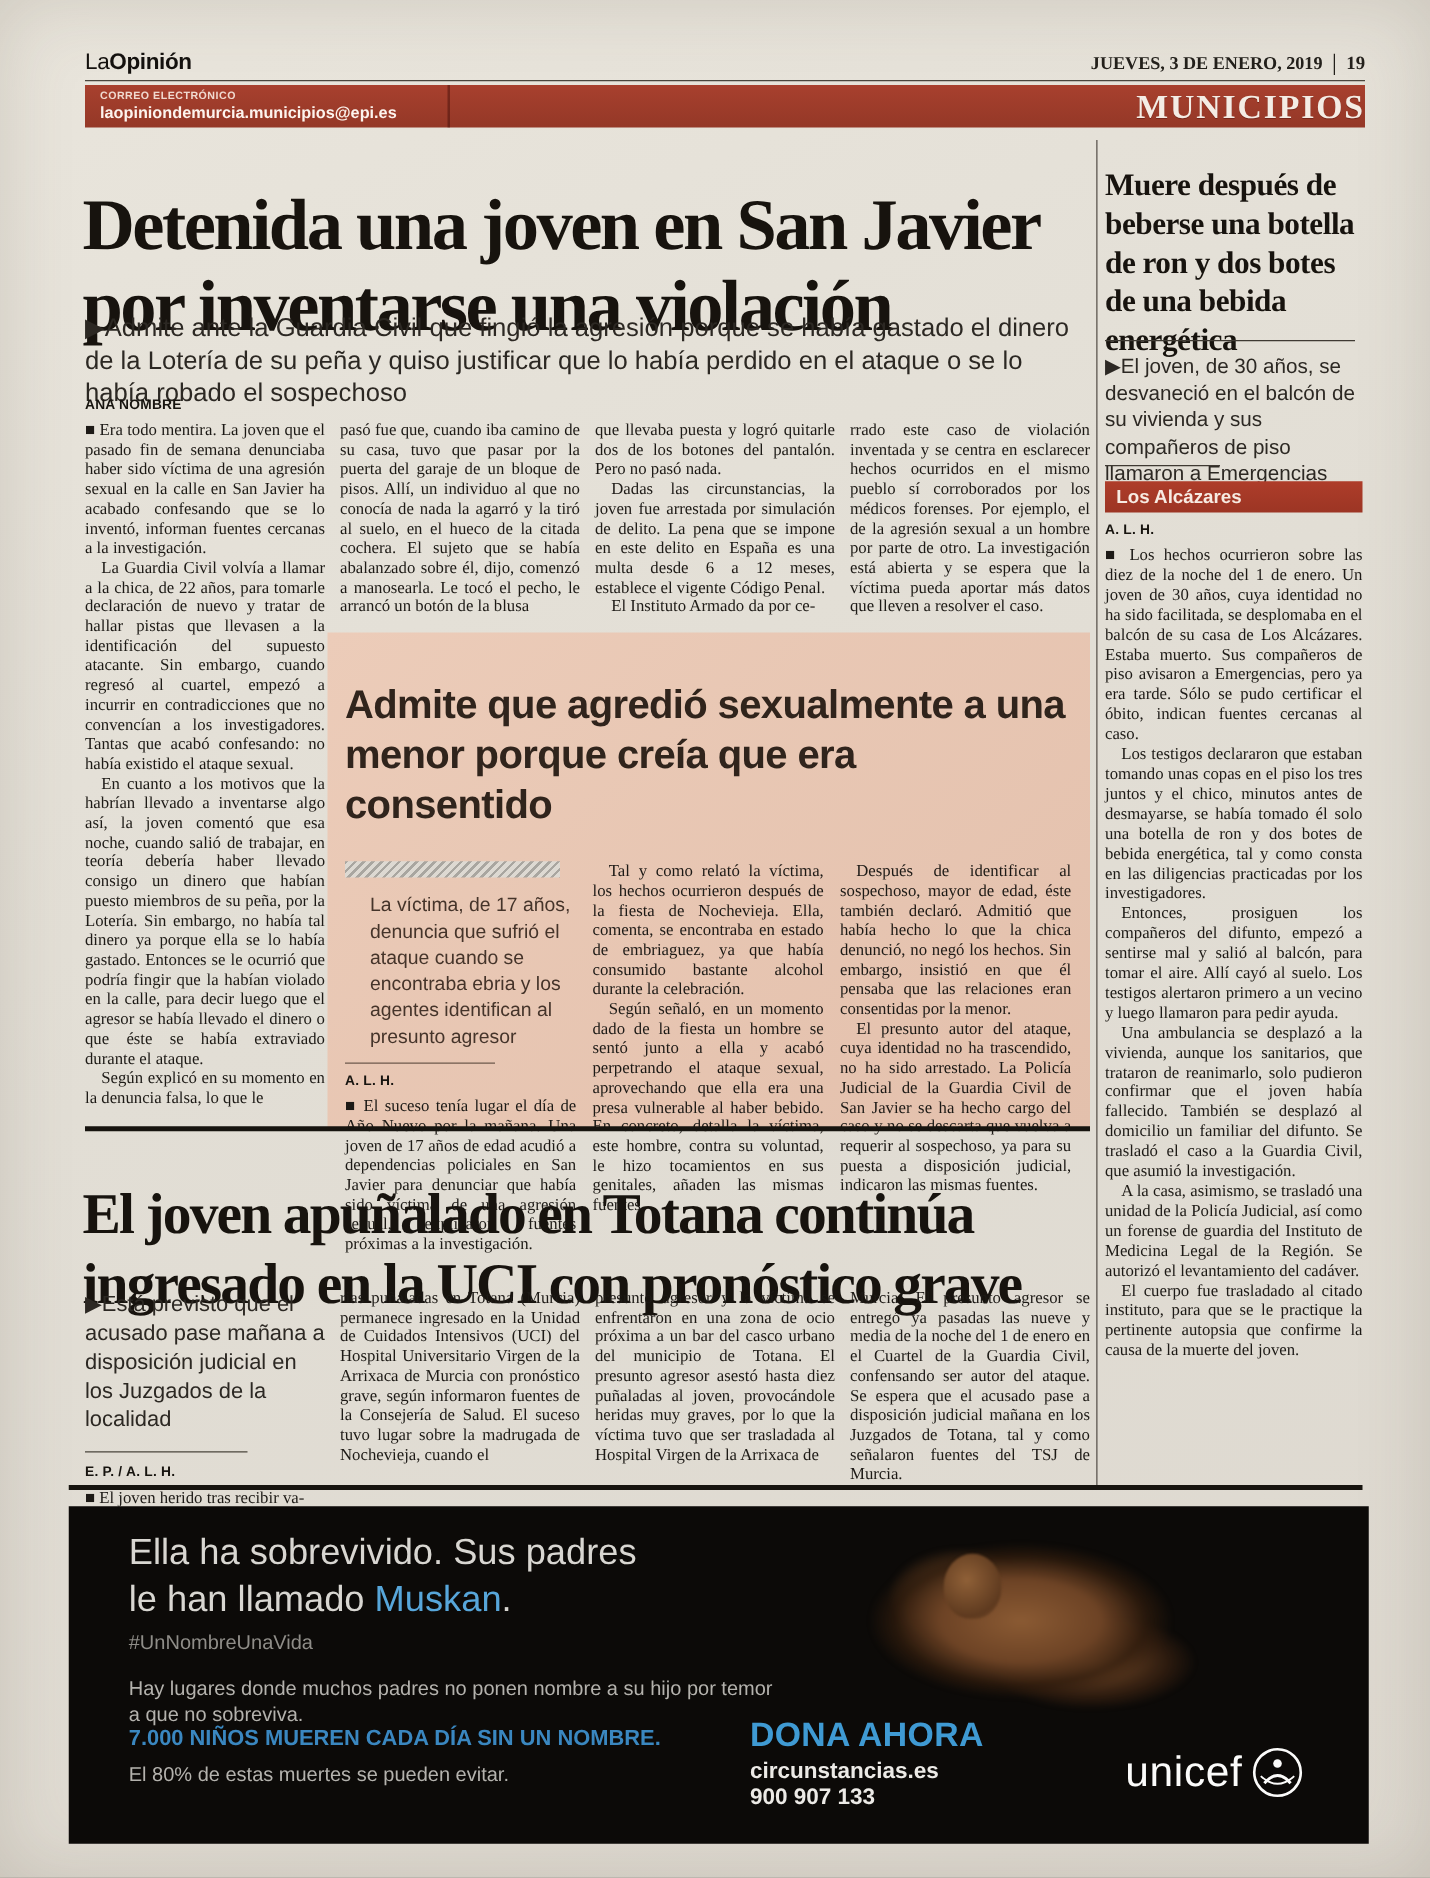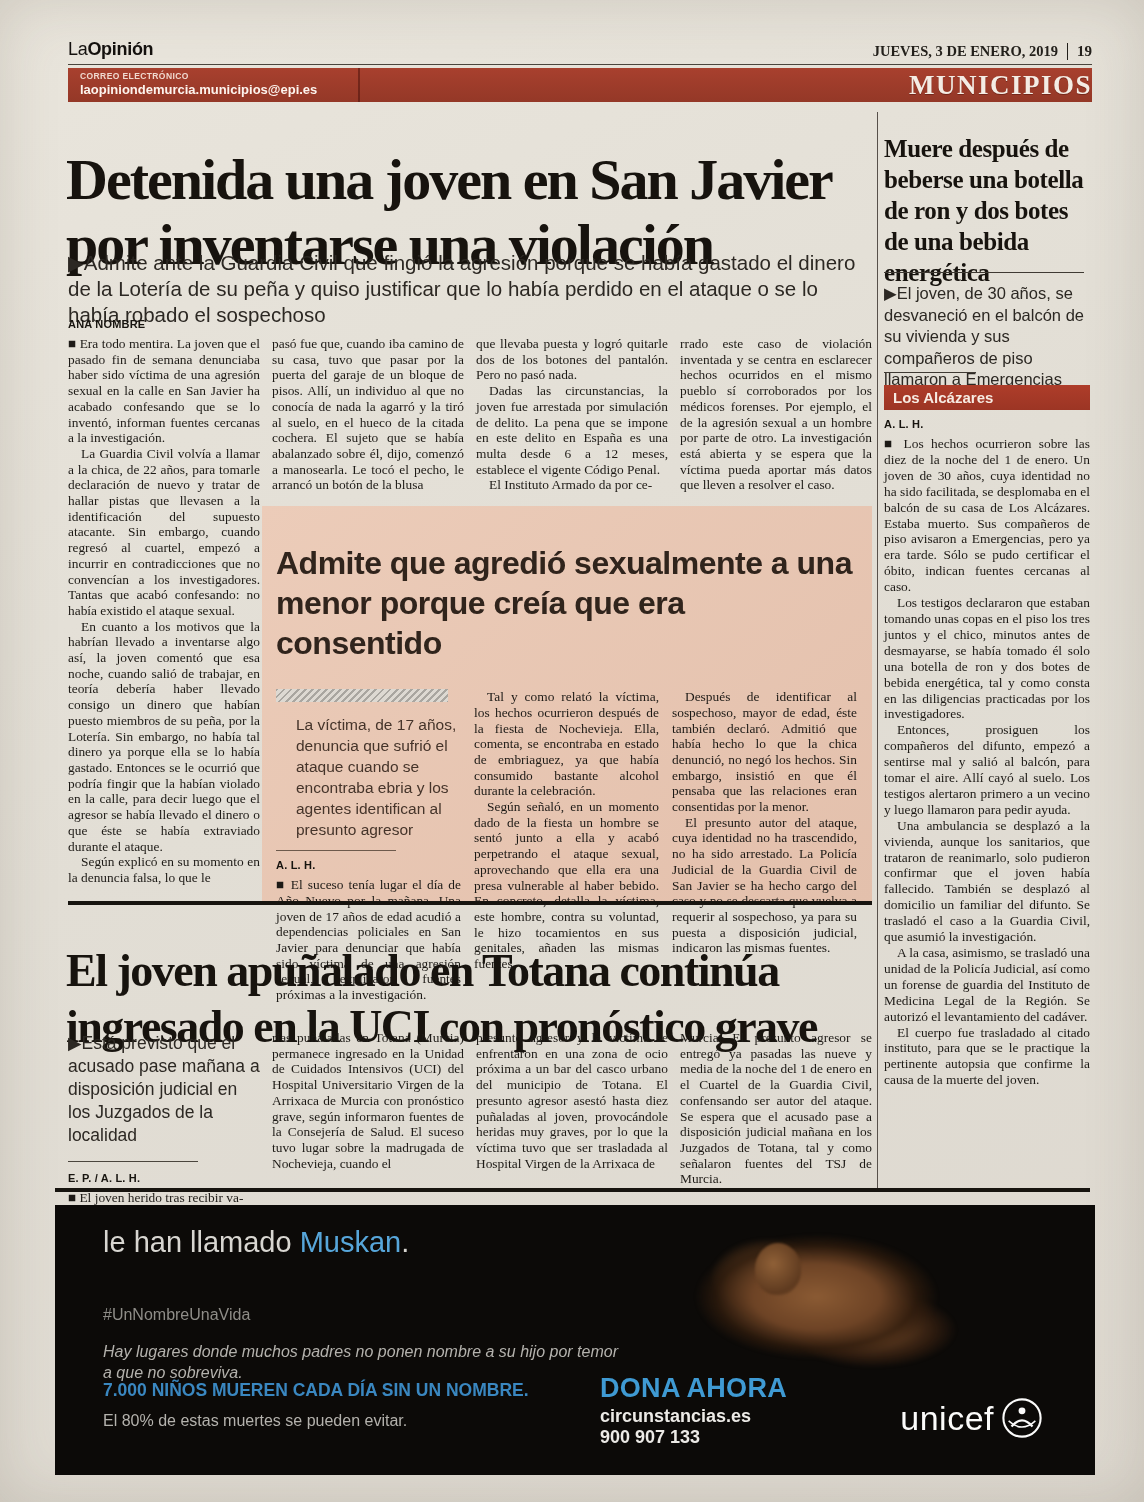--- a/index.html
+++ b/index.html
@@ -63,21 +63,21 @@
   .sb-label{top:385px;height:25px;background:linear-gradient(180deg,#ae3d2a,#9c3524);color:#f7ebe2;
             font-family:"Liberation Sans",sans-serif;font-weight:700;font-size:15px;line-height:25px;padding-left:9px;box-sizing:border-box;width:206px;}
   .sb-byline{top:418px;}
   .sb-body{top:436px;}
   .sb-body .bp{line-height:15.9px;}
   
   .ad{position:absolute;left:55px;top:1205px;width:1040px;height:270px;background:#0c0a08;overflow:hidden;}
   .ad-headline{position:absolute;left:48px;top:18px;font-family:"Liberation Sans",sans-serif;font-size:29px;line-height:38px;color:#d8d6d1;font-weight:400;}
   .ad-headline .name{color:#57a6da;}
   .ad-hashtag{position:absolute;left:48px;top:101px;font-family:"Liberation Sans",sans-serif;font-size:16px;color:#8f8d88;}
-  .ad-body{position:absolute;left:48px;top:136px;width:520px;font-family:"Liberation Sans",sans-serif;font-size:16px;line-height:21px;color:#b4b2ad;font-style:italic;}
+  .ad-body{position:absolute;left:48px;top:136px;width:520px;font-family:"Liberation Sans",sans-serif;font-size:16px;line-height:21px;color:#b4b2ad;}
   .ad-stat{position:absolute;left:48px;top:175px;font-family:"Liberation Sans",sans-serif;font-weight:700;font-size:17.5px;color:#3a87c0;}
   .ad-claim{position:absolute;left:48px;top:207px;font-family:"Liberation Sans",sans-serif;font-size:16px;color:#b4b2ad;}
   .ad-cta{position:absolute;left:545px;top:168px;font-family:"Liberation Sans",sans-serif;font-weight:700;font-size:27px;color:#3f9ad3;letter-spacing:.3px;}
   .ad-url{position:absolute;left:545px;top:201px;font-family:"Liberation Sans",sans-serif;font-weight:700;font-size:18px;color:#eceae6;}
   .ad-phone{position:absolute;left:545px;top:222px;font-family:"Liberation Sans",sans-serif;font-weight:700;font-size:18px;color:#eceae6;}
   .ad-unicef{position:absolute;right:52px;top:192px;display:flex;align-items:center;gap:7px;}
   .ad-unicef .txt{font-family:"Liberation Sans",sans-serif;font-size:34px;color:#fbfbfa;letter-spacing:.5px;}
   .baby{position:absolute;left:590px;top:2px;width:330px;height:195px;filter:blur(1.5px);
     background:
       radial-gradient(46% 40% at 52% 46%,#8a5a33 0%,#6d4325 42%,rgba(48,28,13,.75) 66%,rgba(0,0,0,0) 80%),
@@ -210,20 +210,21 @@
       <p class="bp i">Entonces, prosiguen los compañeros del difunto, empezó a sentirse mal y salió al balcón, para tomar el aire. Allí cayó al suelo. Los testigos alertaron primero a un vecino y luego llamaron para pedir ayuda.</p>
       <p class="bp i">Una ambulancia se desplazó a la vivienda, aunque los sanitarios, que trataron de reanimarlo, solo pudieron confirmar que el joven había fallecido. También se desplazó al domicilio un familiar del difunto. Se trasladó el caso a la Guardia Civil, que asumió la investigación.</p>
       <p class="bp i">A la casa, asimismo, se trasladó una unidad de la Policía Judicial, así como un forense de guardia del Instituto de Medicina Legal de la Región. Se autorizó el levantamiento del cadáver.</p>
       <p class="bp i">El cuerpo fue trasladado al citado instituto, para que se le practique la pertinente autopsia que confirme la causa de la muerte del joven.</p>
     </div>
 
   <section class="ad">
     <div class="baby"></div>
     <div class="baby-head"></div>
     <div class="ad-headline">
+      <div>Ella ha sobrevivido. Sus padres</div>
       <div><span>le han llamado </span><span class="name">Muskan</span><span>.</span></div>
     </div>
     <div class="ad-hashtag">#UnNombreUnaVida</div>
     <div class="ad-body">Hay lugares donde muchos padres no ponen nombre a su hijo por temor a que no sobreviva.</div>
     <div class="ad-stat">7.000 NIÑOS MUEREN CADA DÍA SIN UN NOMBRE.</div>
     <div class="ad-claim">El 80% de estas muertes se pueden evitar.</div>
     <div class="ad-cta">DONA AHORA</div>
     <div class="ad-url">circunstancias.es</div>
     <div class="ad-phone">900 907 133</div>
     <div class="ad-unicef">

